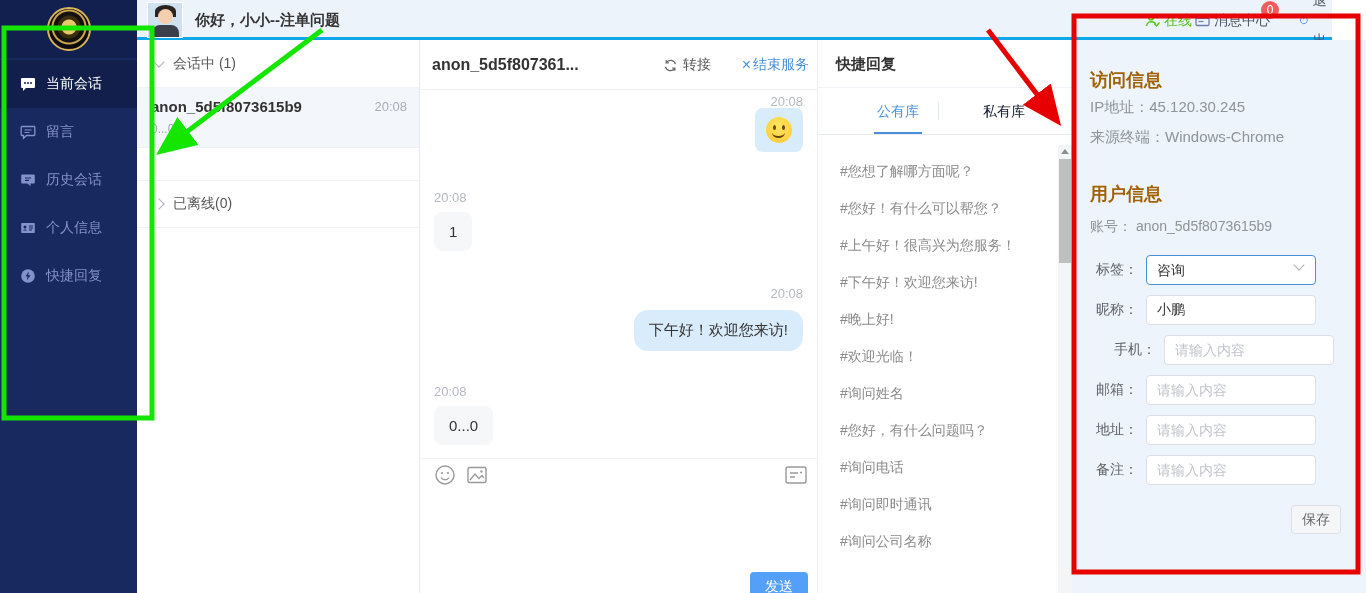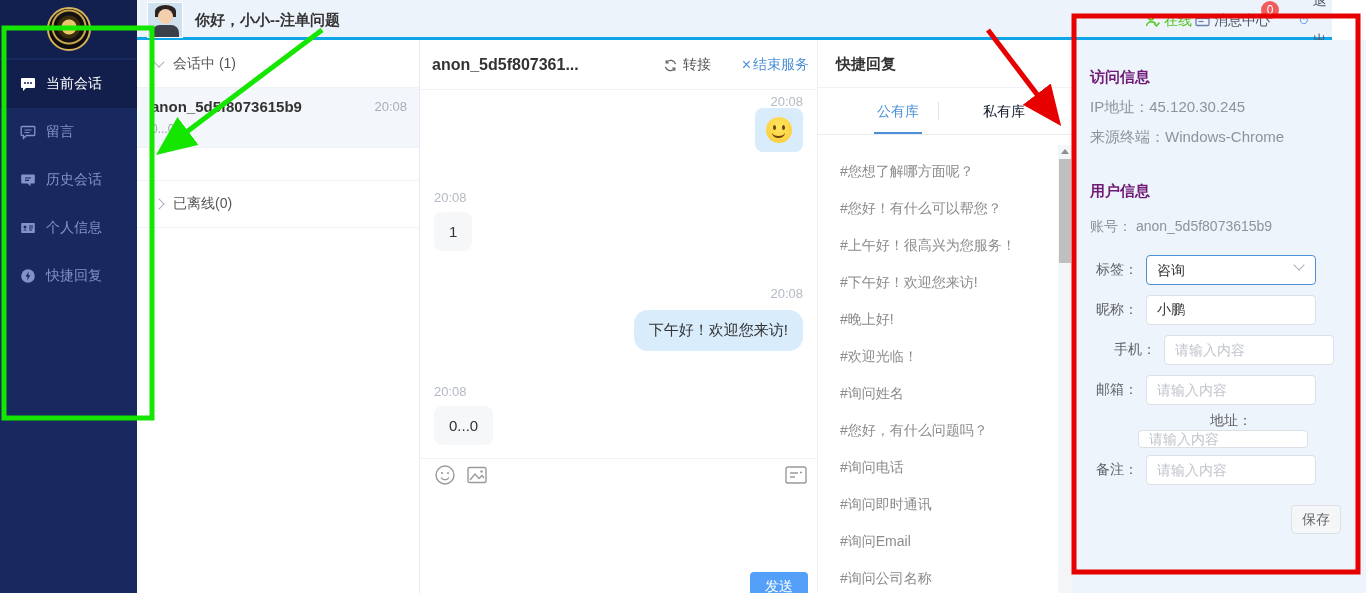--- a/index.html
+++ b/index.html
@@ -67,21 +67,21 @@
   .qr-tab-underline { position:absolute; left:36px; bottom:0; width:48px; height:2px; background:#4a90d9; }
   .qr-tab-div { position:absolute; left:120px; top:14px; width:1px; height:18px; background:#dfe3ea; }
   .qr-list { position:absolute; left:0; top:113px; width:240px; }
   .qr-item { height:37px; line-height:37px; padding-left:22px; font-size:14px; color:#8b8b8b; white-space:nowrap; overflow:hidden; cursor:pointer; }
   .scrollbar { position:absolute; right:0; top:105px; width:14px; height:448px; background:#f4f5f6; }
   .sb-up { position:absolute; left:3px; top:4px; width:0; height:0; border-left:4px solid transparent; border-right:4px solid transparent; border-bottom:5px solid #8d8d8d; cursor:pointer; }
   .sb-thumb { position:absolute; left:1px; top:14px; width:12px; height:104px; background:#bfbfbf; cursor:pointer; }
 
   
   .panel { position:absolute; left:1072px; top:40px; width:294px; height:553px; background:#edf4fc; }
-  .p-title { position:absolute; left:18px; font-size:15px; font-weight:bold; color:#701a75; }
+  .p-title { position:absolute; left:18px; font-size:18px; font-weight:bold; color:#a16207; }
   .p-row { position:absolute; left:18px; font-size:15px; color:#909399; }
   .form-row { position:absolute; left:0; width:100%; height:36px; display:flex; align-items:center; }
   .f-label { width:66px; text-align:right; font-size:14px; color:#606266; flex:0 0 auto; }
   .f-input { margin-left:8px; width:170px; height:30px; border:1px solid #dcdfe6; border-radius:4px; background:#fff; padding:0 10px; font-size:14px; color:#333; font-family:"Liberation Sans", sans-serif; }
   .f-input::placeholder { color:#c0c4cc; }
   .f-select { position:relative; margin-left:8px; width:170px; height:30px; border:1px solid #4a90d9; border-radius:4px; background:#fff; padding:0 10px; font-size:14px; color:#333; line-height:28px; cursor:pointer; }
   .f-select .chev-down { position:absolute; right:12px; top:9px; }
   .save-btn { position:absolute; left:219px; top:465px; width:50px; height:29px; background:#f5f6f7; border:1px solid #dcdfe6; border-radius:4px; color:#666; font-size:14px; cursor:pointer; font-family:"Liberation Sans", sans-serif; }
 
   
@@ -262,21 +262,20 @@
       <div class="qr-item">#您想了解哪方面呢？</div>
       <div class="qr-item">#您好！有什么可以帮您？</div>
       <div class="qr-item">#上午好！很高兴为您服务！</div>
       <div class="qr-item">#下午好！欢迎您来访!</div>
       <div class="qr-item">#晚上好!</div>
       <div class="qr-item">#欢迎光临！</div>
       <div class="qr-item">#询问姓名</div>
       <div class="qr-item">#您好，有什么问题吗？</div>
       <div class="qr-item">#询问电话</div>
       <div class="qr-item">#询问即时通讯</div>
-      <div class="qr-item">#询问Email</div>
       <div class="qr-item">#询问公司名称</div>
     </div>
     <div class="scrollbar">
       <div class="sb-up"></div>
       <div class="sb-thumb"></div>
     </div>
   </section>
 
   <aside class="panel">
     <div class="p-title" style="top:28px;">访问信息</div>
@@ -303,21 +302,21 @@
       <input class="f-input" value="小鹏" style="">
     </div>
     <div class="form-row" style="top:292px;padding-left:18px;">
       <span class="f-label">手机：</span>
       <input class="f-input" placeholder="请输入内容" style="">
     </div>
     <div class="form-row" style="top:332px;">
       <span class="f-label">邮箱：</span>
       <input class="f-input" placeholder="请输入内容" style="">
     </div>
-    <div class="form-row" style="top:372px;flex-direction:column;">
+    <div class="form-row" style="top:372px;">
       <span class="f-label">地址：</span>
       <input class="f-input" placeholder="请输入内容" style="">
     </div>
     <div class="form-row" style="top:412px;">
       <span class="f-label">备注：</span>
       <input class="f-input" placeholder="请输入内容" style="">
     </div>
     <button class="save-btn">保存</button>
   </aside>
 

